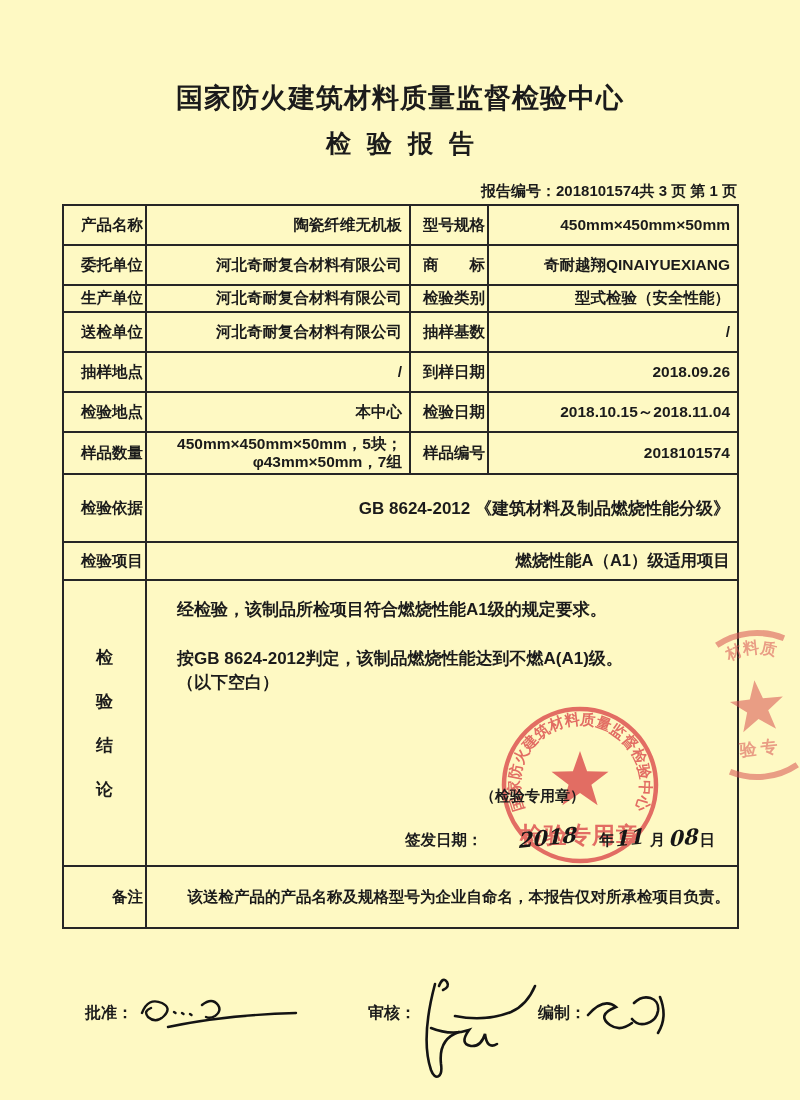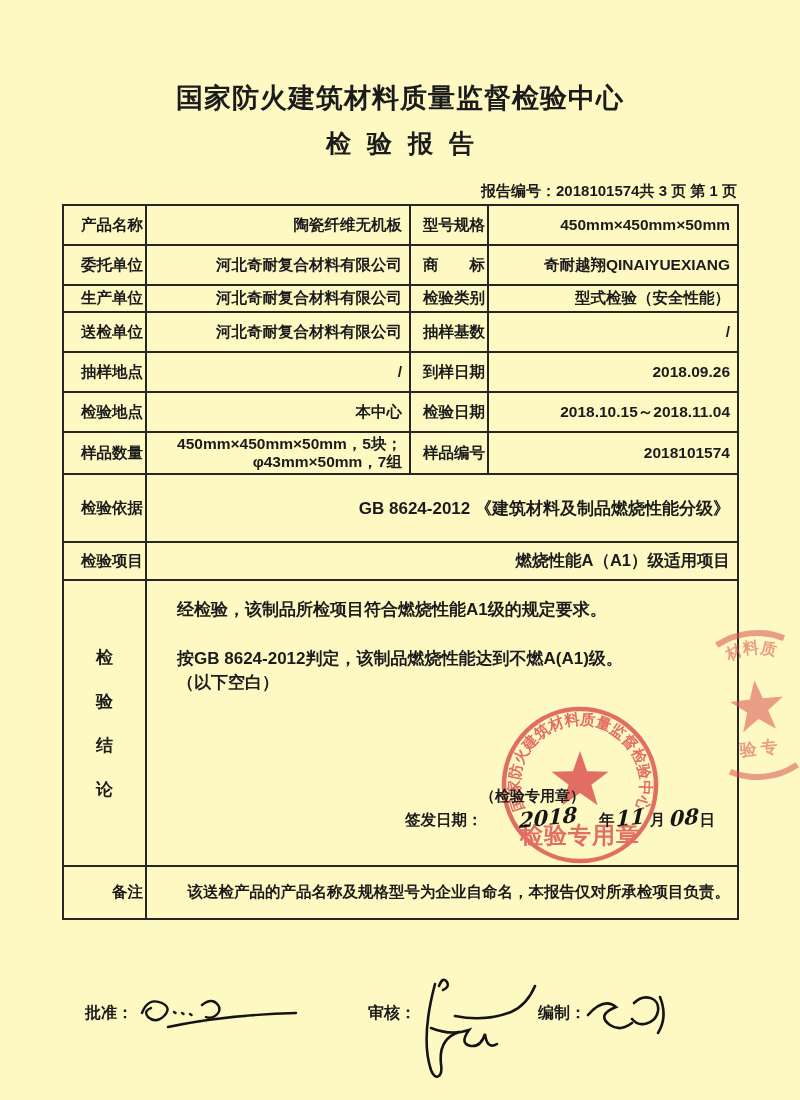--- a/index.html
+++ b/index.html
@@ -20,21 +20,21 @@
   table.rep td { border:2px solid #262626; font-size:15.5px; overflow:hidden; }
   td.lab { text-align:right; padding:0 2px; }
   td.val { padding:2px 7px; text-align:right; }
   td.small { font-size:14px; line-height:18px; }
   td.concl-lab { vertical-align:middle; }
   .vlab { display:flex; flex-direction:column; align-items:center; gap:21px; font-size:17px; }
   td.concl { position:relative; padding:0; }
   .c-line { position:absolute; left:30px; white-space:nowrap; font-size:17px; }
   .cl0 { top:17px; } .cl1 { top:66px; } .cl2 { top:90px; }
   .stamp-note { position:absolute; left:333px; top:206px; font-size:15px; }
-  .issue-line { position:absolute; left:258px; top:224px; display:flex;
+  .issue-line { position:absolute; left:258px; top:244px; display:flex;
     align-items:baseline; font-size:15.5px; white-space:nowrap;justify-content:space-between; }
   .hand { font-family:"DejaVu Serif",serif; font-style:italic; font-weight:bold;
     font-size:21px; display:inline-block; transform:rotate(-6deg) skewX(-8deg); color:#161616; }
   .main-stamp { position:absolute; left:348px; top:119px; opacity:0.82; }
   .edge-stamp { position:absolute; left:680px; top:625px; opacity:0.55; }
   .footer { position:absolute; left:0; top:0; }
   .f-lab { position:absolute; font-size:16px; white-space:nowrap; }
   .sig { position:absolute; }
 </style>
 </head>
@@ -138,21 +138,21 @@
           <span>签发日期：</span>
           <span class="hand" style="margin-left:36px">2018</span>
           <span style="margin-left:22px">年</span>
           <span class="hand" style="margin-left:2px">11</span>
           <span style="margin-left:4px">月</span>
           <span class="hand" style="margin-left:5px">08</span>
           <span>日</span>
         </div>
       </td>
     </tr>
-    <tr style="height:53px">
+    <tr style="height:62px">
       <td class="lab">备注</td>
       <td class="val" colspan="3" style="font-size:15.5px">该送检产品的产品名称及规格型号为企业自命名，本报告仅对所承检项目负责。</td>
     </tr>
   </tbody>
     </table>
 
   <svg class="edge-stamp" width="160" height="165" viewBox="-77 -80 160 165">
     <g transform="rotate(-6)" fill="#d85252" stroke="none">
       <path d="M -33.8 -63.6 A 72 72 0 0 1 33.8 -63.6" fill="none" stroke="#d85252" stroke-width="6"></path>
       <path d="M -33.8 63.6 A 72 72 0 0 0 33.8 63.6" fill="none" stroke="#d85252" stroke-width="6"></path>

